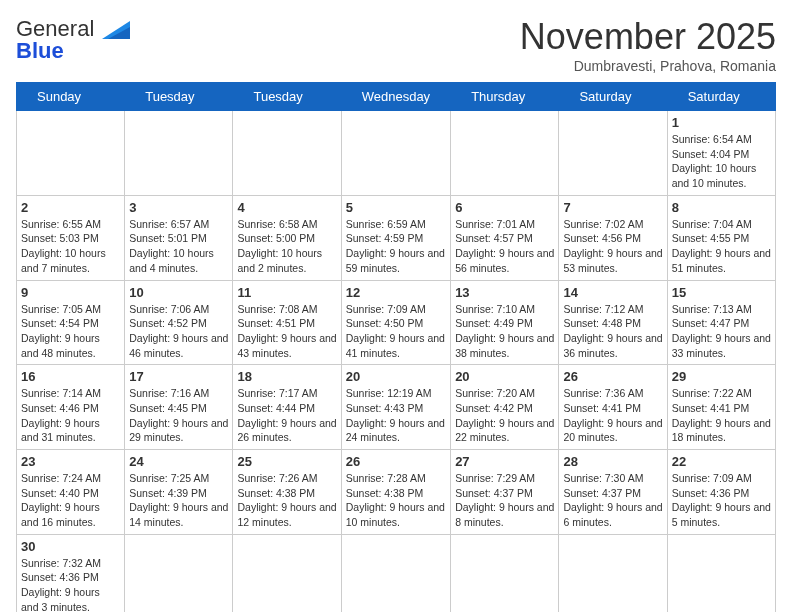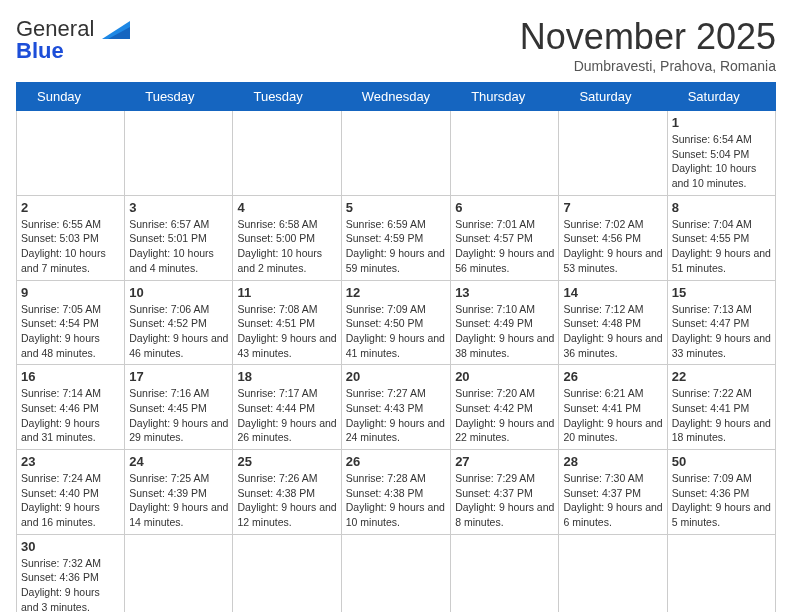--- a/index.html
+++ b/index.html
@@ -112,21 +112,21 @@
   <tr class="week-row">
         <td class="empty-cell"></td>
         <td class="empty-cell"></td>
         <td class="empty-cell"></td>
         <td class="empty-cell"></td>
         <td class="empty-cell"></td>
         <td class="empty-cell"></td>
         <td>
           <span class="day-number">1</span>
           <div class="day-info">Sunrise: 6:54 AM
-Sunset: 5:04 PM
+Sunset: 4:04 PM
 Daylight: 10 hours and 10 minutes.</div>
         </td>
       </tr>
       <tr class="week-row">
         <td>
           <span class="day-number">2</span>
           <div class="day-info">Sunrise: 6:55 AM
 Sunset: 5:03 PM
 Daylight: 10 hours and 7 minutes.</div>
         </td>
@@ -225,38 +225,38 @@
 Daylight: 9 hours and 29 minutes.</div>
         </td>
         <td>
           <span class="day-number">18</span>
           <div class="day-info">Sunrise: 7:17 AM
 Sunset: 4:44 PM
 Daylight: 9 hours and 26 minutes.</div>
         </td>
         <td>
           <span class="day-number">20</span>
-          <div class="day-info">Sunrise: 7:27 AM
+          <div class="day-info">Sunrise: 12:19 AM
 Sunset: 4:43 PM
 Daylight: 9 hours and 24 minutes.</div>
         </td>
         <td>
           <span class="day-number">20</span>
           <div class="day-info">Sunrise: 7:20 AM
 Sunset: 4:42 PM
 Daylight: 9 hours and 22 minutes.</div>
         </td>
         <td>
           <span class="day-number">26</span>
-          <div class="day-info">Sunrise: 6:21 AM
+          <div class="day-info">Sunrise: 7:36 AM
 Sunset: 4:41 PM
 Daylight: 9 hours and 20 minutes.</div>
         </td>
         <td>
-          <span class="day-number">22</span>
+          <span class="day-number">29</span>
           <div class="day-info">Sunrise: 7:22 AM
 Sunset: 4:41 PM
 Daylight: 9 hours and 18 minutes.</div>
         </td>
       </tr>
       <tr class="week-row">
         <td>
           <span class="day-number">23</span>
           <div class="day-info">Sunrise: 7:24 AM
 Sunset: 4:40 PM
@@ -286,21 +286,21 @@
 Sunset: 4:37 PM
 Daylight: 9 hours and 8 minutes.</div>
         </td>
         <td>
           <span class="day-number">28</span>
           <div class="day-info">Sunrise: 7:30 AM
 Sunset: 4:37 PM
 Daylight: 9 hours and 6 minutes.</div>
         </td>
         <td>
-          <span class="day-number">50</span>
+          <span class="day-number">22</span>
           <div class="day-info">Sunrise: 7:09 AM
 Sunset: 4:36 PM
 Daylight: 9 hours and 5 minutes.</div>
         </td>
       </tr>
       <tr class="week-row">
         <td>
           <span class="day-number">30</span>
           <div class="day-info">Sunrise: 7:32 AM
 Sunset: 4:36 PM

